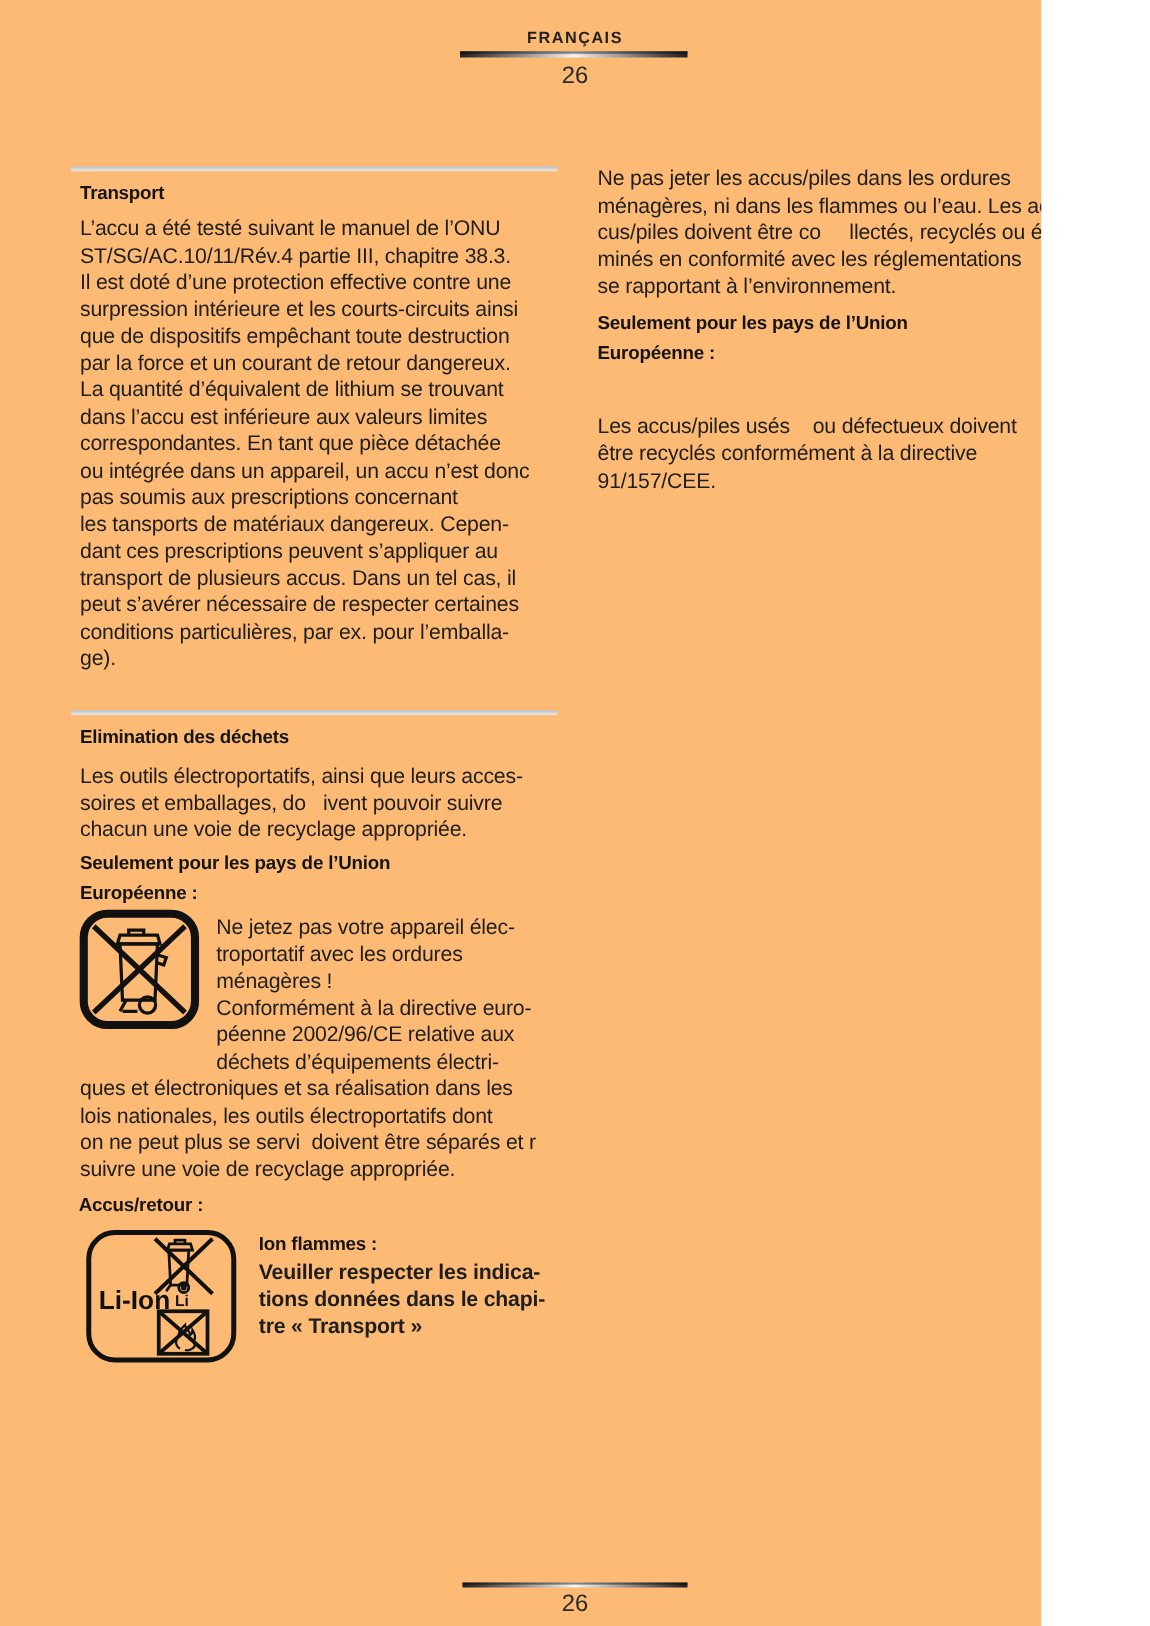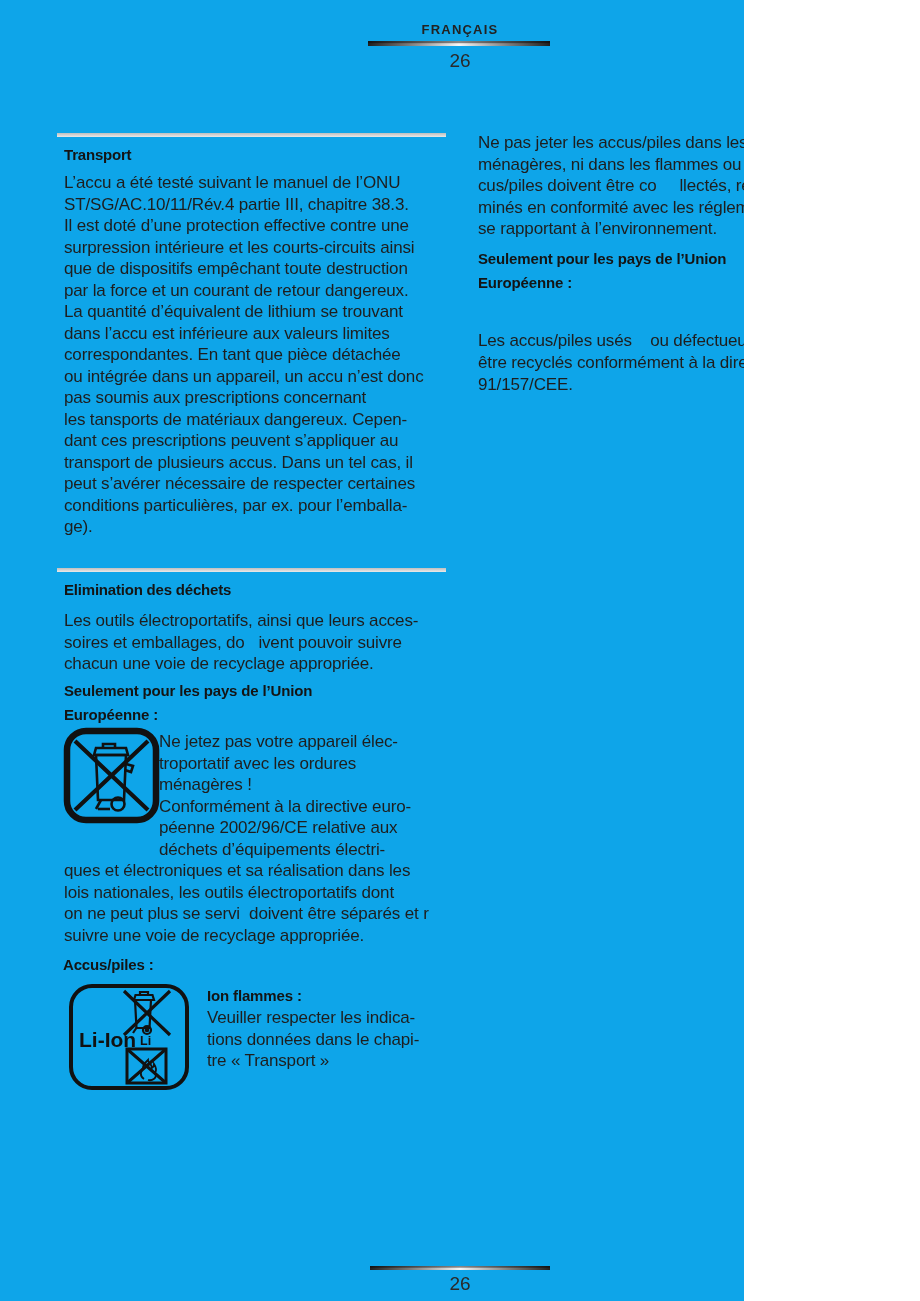--- a/index.html
+++ b/index.html
@@ -1,17 +1,17 @@
 <!DOCTYPE html>
 <html lang="fr"><head>
 <meta charset="utf-8">
 <style>
   html,body{margin:0;padding:0;background:#ffffff;}
   .page{
-    position:relative;width:744px;height:1301px;background:#0ea5e9;
+    position:relative;width:833px;height:1301px;background:#fdba74;
     font-family:"Liberation Sans","DejaVu Sans",sans-serif;color:#1e1e1e;
     overflow:hidden;
   }
   .abs{position:absolute;}
   .center{left:0;width:920px;text-align:center;}
   .lang{font-size:13px;font-weight:bold;letter-spacing:1.2px;color:#222;}
   .pagenum{font-size:19px;color:#2a2a2a;}
   .metal-bar{
     background:
       linear-gradient(to bottom, rgba(0,0,0,0.45) 0%, rgba(0,0,0,0.45) 30%, rgba(255,255,255,0) 55%),
@@ -71,32 +71,32 @@
         <path d="M31 28 l2 -7 h30 l2 7 z"></path>
         <path d="M33 28 h30 l-2 45 h-26 z"></path>
         <path d="M63 37 l7 2 -2 6 -6 -2"></path>
         <circle cx="55" cy="77" r="6.5"></circle>
         <path d="M38 73 l-5 9"></path>
         <path d="M35 82 h12"></path>
       </g>
       <path d="M12 14 L85 83 M85 14 L12 83" stroke="#111" stroke-width="4.2" fill="none"></path>
     </svg>
   </div>
-  <div class="abs body-text" style="left:159px;top:731px;">Ne jetez pas votre appareil élec-
+  <div class="abs body-text" style="left:173px;top:731px;">Ne jetez pas votre appareil élec-
 troportatif avec les ordures
 ménagères !
 Conformément à la directive euro-
 péenne 2002/96/CE relative aux
 déchets d’équipements électri-</div>
   <div class="abs body-text" style="left:64px;top:860px;">ques et électroniques et sa réalisation dans les
 lois nationales, les outils électroportatifs dont
 on ne peut plus se servi  doivent être séparés et r
 suivre une voie de recyclage appropriée.</div>
 
-  <div class="abs bold-sub" style="left:63px;top:953px;">Accus/piles :</div>
+  <div class="abs bold-sub" style="left:63px;top:953px;">Accus/retour :</div>
 
   <div class="abs" style="left:68px;top:983px;width:122px;height:108px;">
     <svg width="122" height="108" viewBox="0 0 122 108">
       <rect x="3" y="3" width="116" height="102" rx="21" fill="none" stroke="#111" stroke-width="4"></rect>
       <text x="11" y="64" font-size="21">Li-Ion</text>
       <g fill="none" stroke="#111" stroke-width="2.2">
         <path d="M72 12 v-3 h8 v3"></path>
         <path d="M66 17 l1.5 -5 h17 l1.5 5 z"></path>
         <path d="M67 17 h16 l-1.5 28 h-13 z"></path>
         <circle cx="79" cy="47" r="4"></circle>
@@ -106,21 +106,21 @@
       <path d="M56 8 L102 52 M102 8 L56 52" stroke="#111" stroke-width="3.2" fill="none"></path>
       <text x="72" y="62" font-size="12.5">Li</text>
       <g>
         <rect x="59" y="66" width="39" height="34" fill="none" stroke="#111" stroke-width="3"></rect>
         <path d="M76 96 c-5 -3 -3 -8 -1 -11 c0 -4 3 -6 5 -8 c0 3 4 4 4 8 c2 -1 2 -3 2 -4 c2 3 3 6 1 9 c3 5 -3 8 -7 7" fill="none" stroke="#111" stroke-width="1.8"></path>
         <path d="M59 66 L98 100 M98 66 L59 100" stroke="#111" stroke-width="3" fill="none"></path>
       </g>
     </svg>
   </div>
   <div class="abs bold-sub" style="left:207px;top:984px;">Ion flammes :</div>
-  <div class="abs body-text" style="left:207px;top:1007px;">Veuiller respecter les indica-
+  <div class="abs body-text" style="left:207px;top:1007px;font-weight:bold;">Veuiller respecter les indica-
 tions données dans le chapi-
 tre « Transport »</div>
 
   <div class="abs body-text" style="left:478px;top:132px;">Ne pas jeter les accus/piles dans les ordures
 ménagères, ni dans les flammes ou l’eau. Les ac-
 cus/piles doivent être co     llectés, recyclés ou éli-
 minés en conformité avec les réglementations
 se rapportant à l’environnement.</div>
   <div class="abs bold-sub" style="left:478px;top:247px;">Seulement pour les pays de l’Union
 Européenne :</div>

